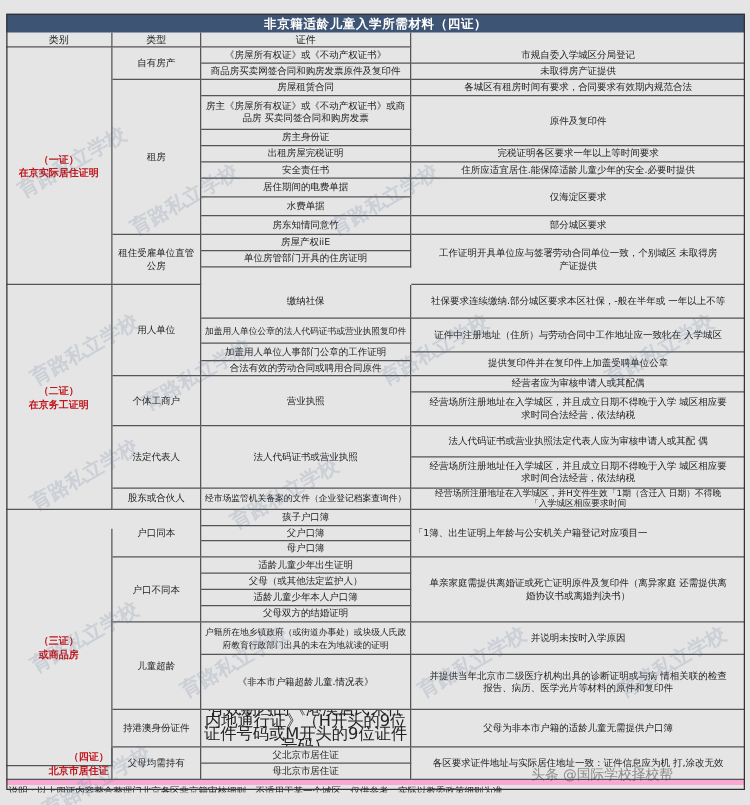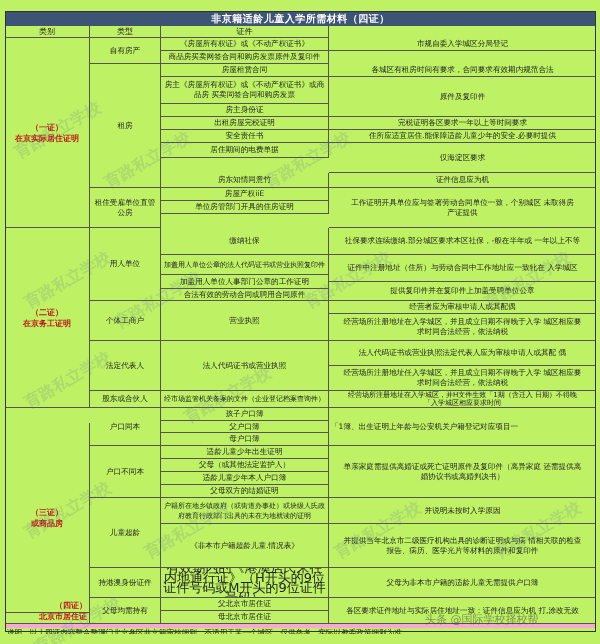--- a/index.html
+++ b/index.html
@@ -1,18 +1,18 @@
 <!DOCTYPE html>
 <html><head>
 <meta charset="utf-8">
 <style>
   html, body { margin:0; padding:0; background:#ffffff; }
   body { width:600px; height:644px; position:relative; overflow:hidden;
          font-family:"DejaVu Sans","Liberation Sans",sans-serif; color:#222; }
-  .page { position:absolute; left:0; top:0; width:600px; height:644px; background:#bef264; }
+  .page { position:absolute; left:0; top:0; width:600px; height:644px; background:#e5e5e5; }
   .tbl { position:absolute; left:5px; top:11px; width:591px; height:621px; border:1px solid #333; box-sizing:border-box; }
   .title { position:absolute; left:5px; top:11px; width:591px; height:15px; background:#3d5474;
            color:#fff; font-size:10px; font-weight:bold; display:flex; align-items:center; justify-content:center; letter-spacing:0.5px; }
   .cell { position:absolute; box-sizing:border-box; border-right:1px solid #555; border-bottom:1px solid #555;
           display:flex; align-items:center; justify-content:center; text-align:center;
           font-size:7.6px; line-height:10px; padding:0 2px; overflow:hidden; white-space:normal; }
   .hdr { font-size:8px; }
   .cat { color:#c0151b; font-weight:bold; font-size:8px; line-height:11px; flex-direction:column; }
   .lastcol { border-right:none; }
   .note { position:absolute; left:5px; top:624px; width:591px; height:10px; font-size:7.6px; line-height:10px;
@@ -42,31 +42,33 @@
   <div class="cell" style="left:90px;top:188px;width:71px;height:40px;">租住受雇单位直管公房</div>
 
   <div class="cell" style="left:161px;top:38px;width:168px;height:13px;">《房屋所有权证》或《不动产权证书》</div>
   <div class="cell" style="left:161px;top:51px;width:168px;height:13px;">商品房买卖网签合同和购房发票原件及复印件</div>
   <div class="cell" style="left:161px;top:64px;width:168px;height:13px;">房屋租赁合同</div>
   <div class="cell" style="left:161px;top:77px;width:168px;height:27px;">房主《房屋所有权证》或《不动产权证书》或商品房 买卖同签合同和购房发票</div>
   <div class="cell" style="left:161px;top:104px;width:168px;height:13px;">房主身份证</div>
   <div class="cell" style="left:161px;top:117px;width:168px;height:13px;">出租房屋完税证明</div>
   <div class="cell" style="left:161px;top:130px;width:168px;height:13px;">安全责任书</div>
   <div class="cell" style="left:161px;top:143px;width:168px;height:15px;">居住期间的电费单据</div>
+  <div class="cell" style="left:161px;top:158px;width:168px;height:15px;">水费单据</div>
   <div class="cell" style="left:161px;top:173px;width:168px;height:15px;">房东知情同意竹</div>
   <div class="cell" style="left:161px;top:188px;width:168px;height:13px;">房屋产权iiE</div>
   <div class="cell" style="left:161px;top:201px;width:168px;height:13px;">单位房管部门开具的住房证明</div>
 
   <div class="cell lastcol" style="left:329px;top:38px;width:267px;height:13px;">市规自委入学城区分局登记</div>
+  <div class="cell lastcol" style="left:329px;top:51px;width:267px;height:13px;">未取得房产证提供</div>
   <div class="cell lastcol" style="left:329px;top:64px;width:267px;height:13px;white-space:nowrap;">各城区有租房时间有要求，合同要求有效期内规范合法</div>
   <div class="cell lastcol" style="left:329px;top:77px;width:267px;height:40px;">原件及复印件</div>
   <div class="cell lastcol" style="left:329px;top:117px;width:267px;height:13px;">完税证明各区要求一年以上等时间要求</div>
   <div class="cell lastcol" style="left:329px;top:130px;width:267px;height:13px;white-space:nowrap;">住所应适宜居住.能保障适龄儿童少年的安全.必要时提供</div>
   <div class="cell lastcol" style="left:329px;top:143px;width:267px;height:30px;">仅海淀区要求</div>
-  <div class="cell lastcol" style="left:329px;top:173px;width:267px;height:15px;">证件信息应为机</div>
+  <div class="cell lastcol" style="left:329px;top:173px;width:267px;height:15px;">部分城区要求</div>
   <div class="cell lastcol" style="left:329px;top:188px;width:267px;height:40px;padding:0 20px;">工作证明开具单位应与签署劳动合同单位一致，个别城区 未取得房产证提供</div>
 
   <div class="cell cat" style="left:5px;top:228px;width:85px;height:180px;">
     <span>（二证）</span>
     <span>在京务工证明</span>
   </div>
 
   <div class="cell" style="left:90px;top:228px;width:71px;height:73px;">用人单位</div>
   <div class="cell" style="left:90px;top:301px;width:71px;height:40px;">个体工商户</div>
   <div class="cell" style="left:90px;top:341px;width:71px;height:50px;">法定代表人</div>

